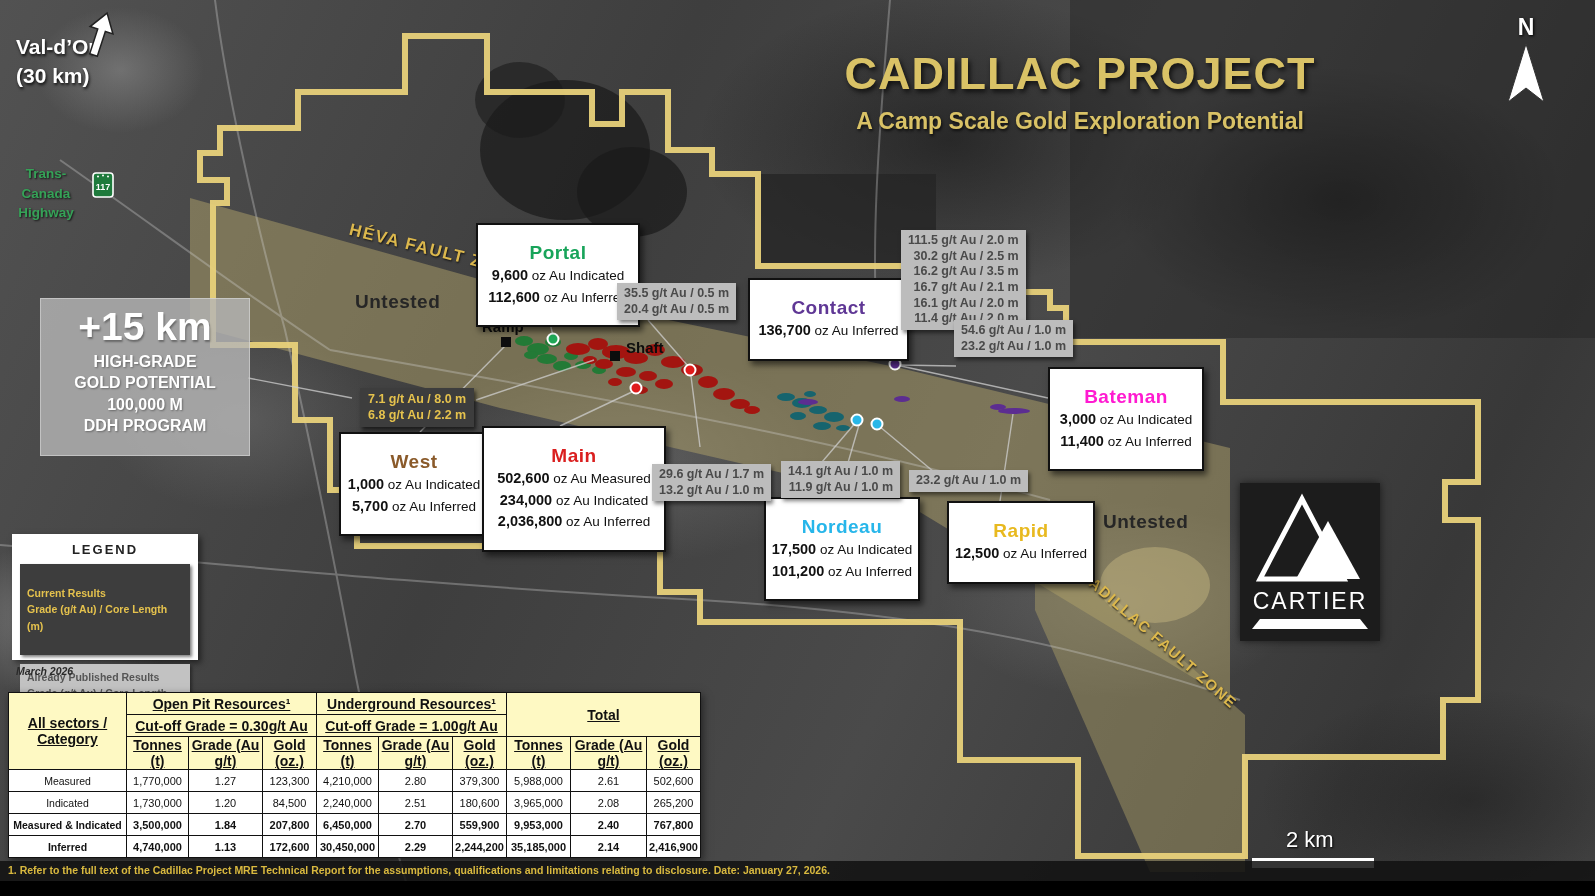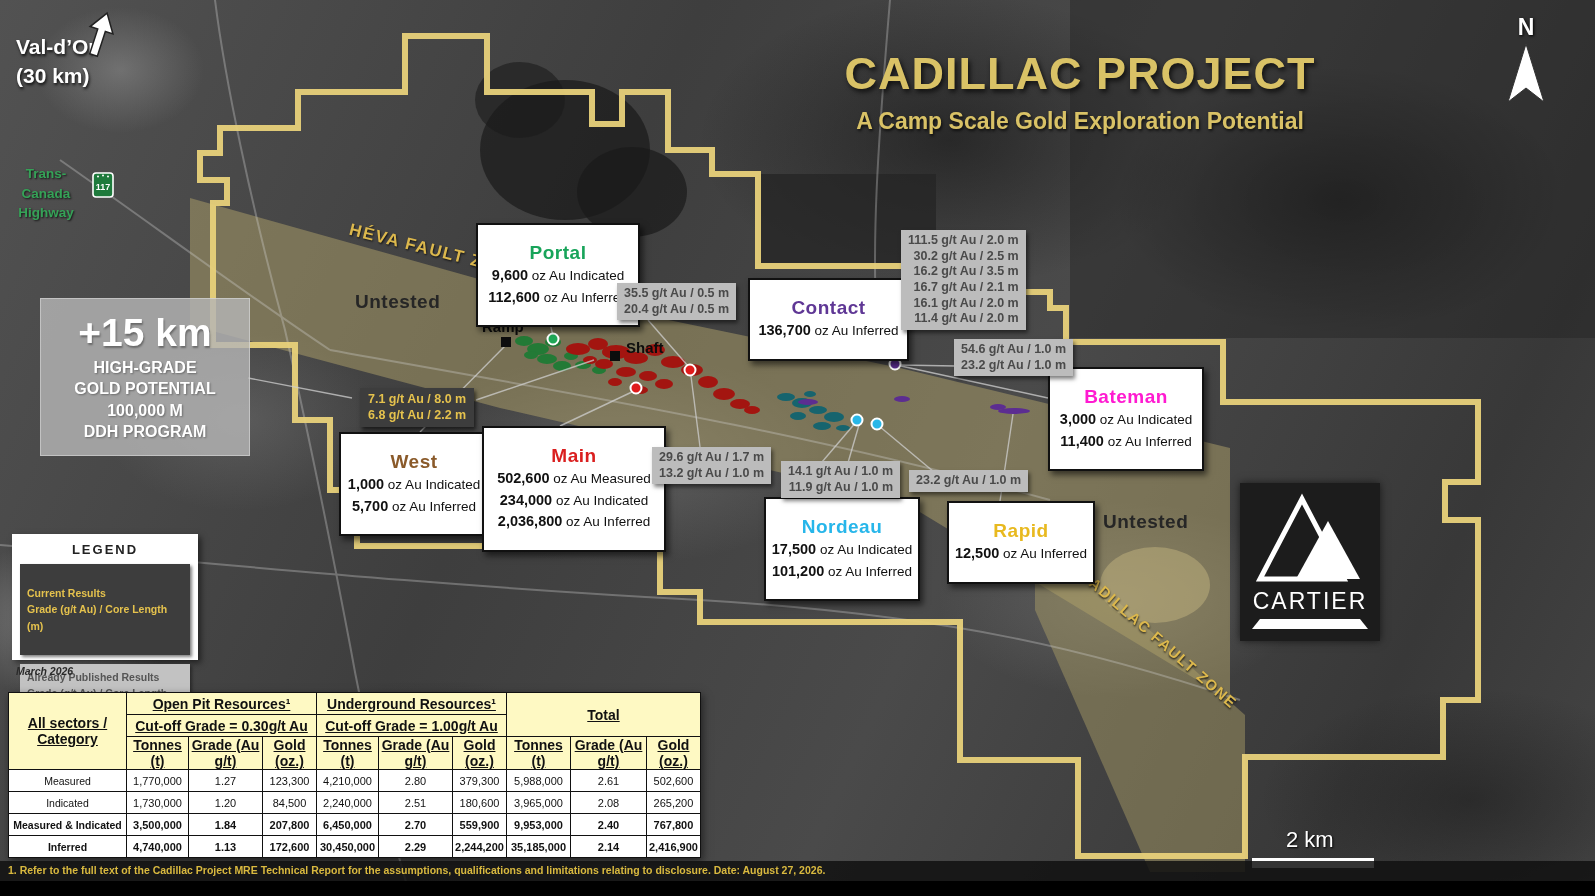--- a/index.html
+++ b/index.html
@@ -39,31 +39,31 @@
   .box-west{left:339px;top:432px;width:136px;}
   .box-main{left:482px;top:426px;width:170px;}
   .box-nordeau{left:764px;top:497px;width:142px;}
   .box-rapid{left:947px;top:501px;width:134px;}
 
   
   .pub{position:absolute;background:#bcbcbc;color:#4a4a4a;font-weight:bold;font-size:12.5px;line-height:1.25;
     padding:3px 7px;box-shadow:2px 3px 4px rgba(0,0,0,.5);white-space:nowrap;text-align:right;}
   .pub-1{left:617px;top:283px;}
   .pub-2{left:901px;top:230px;}
-  .pub-3{left:954px;top:339px;}
-  .pub-4{left:652px;top:447px;}
+  .pub-3{left:954px;top:320px;}
+  .pub-4{left:652px;top:464px;}
   .pub-5{left:781px;top:461px;}
   .pub-6{left:909px;top:470px;}
   .cur{position:absolute;left:360px;top:388px;background:#3d3d3d;color:#e5c24d;font-weight:bold;font-size:12.5px;
     line-height:1.3;padding:3px 8px;box-shadow:2px 3px 4px rgba(0,0,0,.6);white-space:nowrap;text-align:right;}
 
   
   .highlight{position:absolute;left:40px;top:298px;width:208px;height:156px;background:rgba(180,180,180,.82);
     border:1px solid rgba(235,235,235,.45);text-align:center;color:#fff;font-weight:bold;}
-  .hl-head{font-size:39px;line-height:1.2;margin-top:11px;text-shadow:1px 2px 2px rgba(0,0,0,.35);}
+  .hl-head{font-size:39px;line-height:1.2;margin-top:5px;text-shadow:1px 2px 2px rgba(0,0,0,.35);}
   .hl-line{font-size:16px;line-height:1.34;text-shadow:1px 1px 2px rgba(0,0,0,.35);}
 
   
   .legend{position:absolute;left:12px;top:534px;width:186px;height:126px;background:#fff;
     box-shadow:3px 3px 6px rgba(0,0,0,.5);}
   .legend-title{text-align:center;font-size:13px;font-weight:bold;letter-spacing:2px;color:#222;margin:8px 0 7px;}
   .lg-cur{margin:0 8px 9px;background:#3d3d3d;color:#e5c24d;font-size:10.5px;font-weight:bold;
     padding:21px 7px;line-height:1.55;box-shadow:2px 2px 3px rgba(0,0,0,.5);}
   .lg-pub{margin:0 8px;background:#c2c2c2;color:#555;font-size:10.5px;font-weight:bold;
     padding:5px 7px;line-height:1.55;box-shadow:2px 2px 3px rgba(0,0,0,.4);}
@@ -439,16 +439,16 @@
       <td>2.29</td>
       <td>2,244,200</td>
       <td>35,185,000</td>
       <td>2.14</td>
       <td>2,416,900</td>
     </tr>
   </tbody>
     </table>
 
   <div class="footbar"></div>
-  <div class="footnote">1. Refer to the full text of the Cadillac Project MRE Technical Report for the assumptions, qualifications and limitations relating to disclosure. Date: August 27, 2026.</div>
+  <div class="footnote">1. Refer to the full text of the Cadillac Project MRE Technical Report for the assumptions, qualifications and limitations relating to disclosure. Date: January 27, 2026.</div>
   <div class="blackbar"></div>
 
 </div>
 
 </body></html>

